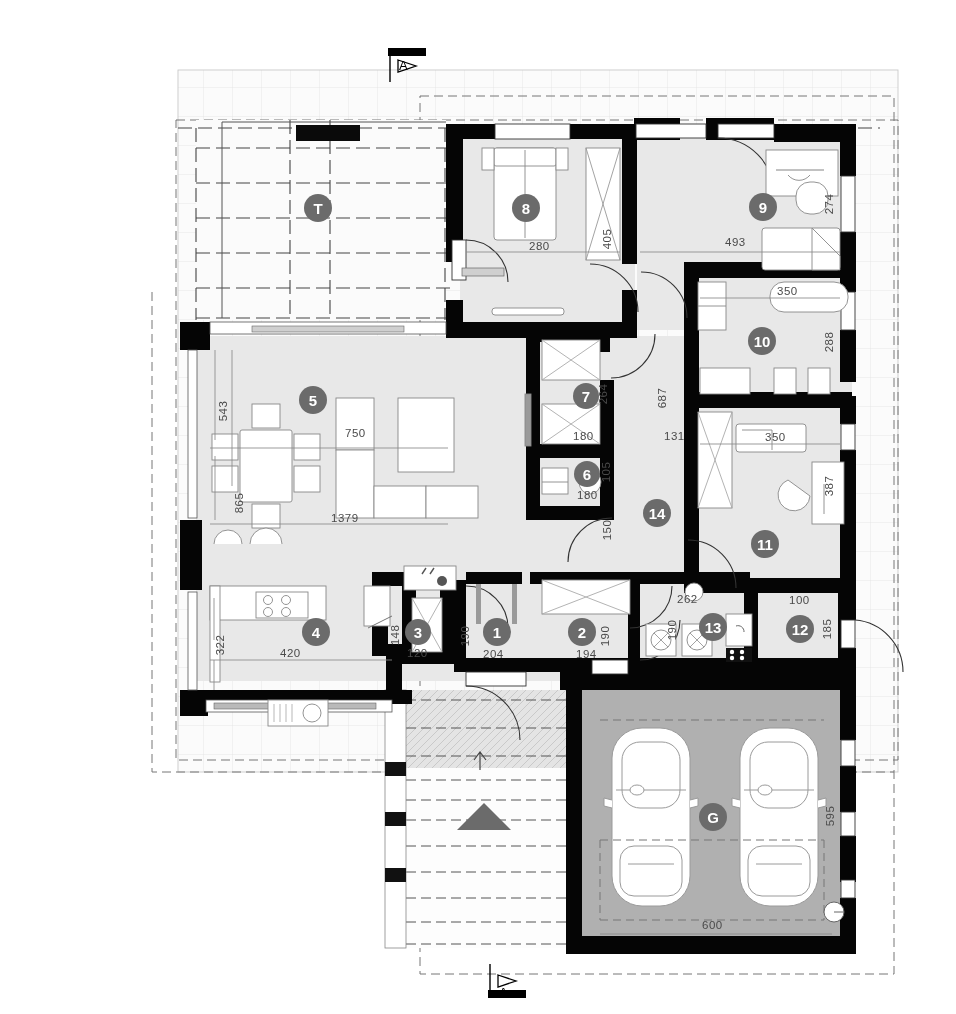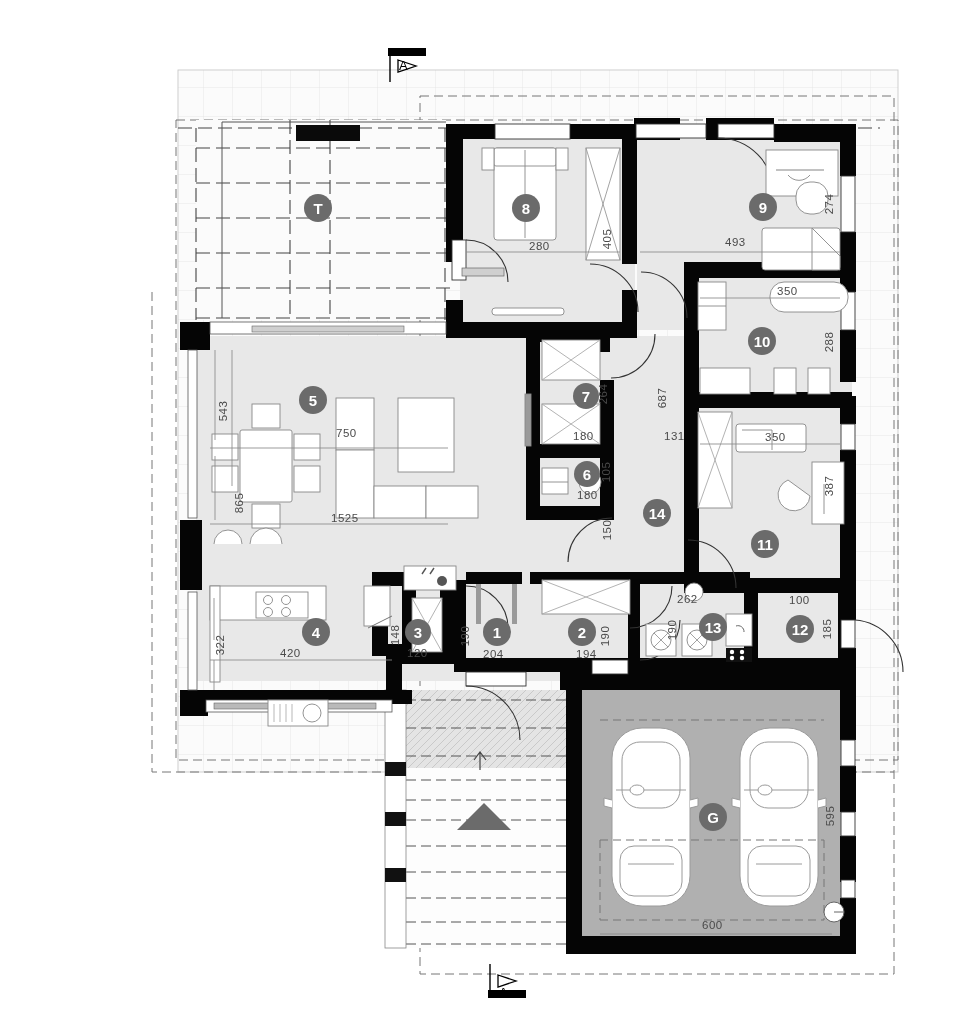--- a/index.html
+++ b/index.html
@@ -480,22 +480,22 @@
   <div class="room-badge badge-md" style="left:483px;  top:618px;">1</div>
   <div class="room-badge badge-md" style="left:568px;  top:618px;">2</div>
   <div class="room-badge badge-md" style="left:699px;  top:613px;">13</div>
   <div class="room-badge badge-md" style="left:786px;  top:615px;">12</div>
   <div class="room-badge badge-md" style="left:699px;  top:803px;">G</div>
 
   <div class="dim dim-v" style="left:213px; top:405px;">543</div>
   <div class="dim dim-v" style="left:229px; top:497px;">865</div>
   <div class="dim dim-v" style="left:210px; top:639px;">322</div>
   <div class="dim" style="left:280px; top:647px;">420</div>
-  <div class="dim" style="left:336px; top:427px;">750</div>
-  <div class="dim" style="left:331px; top:512px;">1525</div>
+  <div class="dim" style="left:336px; top:427px;padding-left:9px;">750</div>
+  <div class="dim" style="left:331px; top:512px;">1379</div>
   <div class="dim dim-v" style="left:385px; top:629px;">148</div>
   <div class="dim" style="left:407px; top:647px;">120</div>
   <div class="dim dim-v" style="left:455px; top:630px;">190</div>
   <div class="dim" style="left:483px; top:648px;">204</div>
   <div class="dim dim-v" style="left:595px; top:630px;">190</div>
   <div class="dim" style="left:576px; top:648px;">194</div>
   <div class="dim" style="left:529px; top:240px;">280</div>
   <div class="dim dim-v" style="left:597px; top:233px;">405</div>
   <div class="dim dim-v" style="left:593px; top:388px;">264</div>
   <div class="dim" style="left:573px; top:430px;">180</div>

